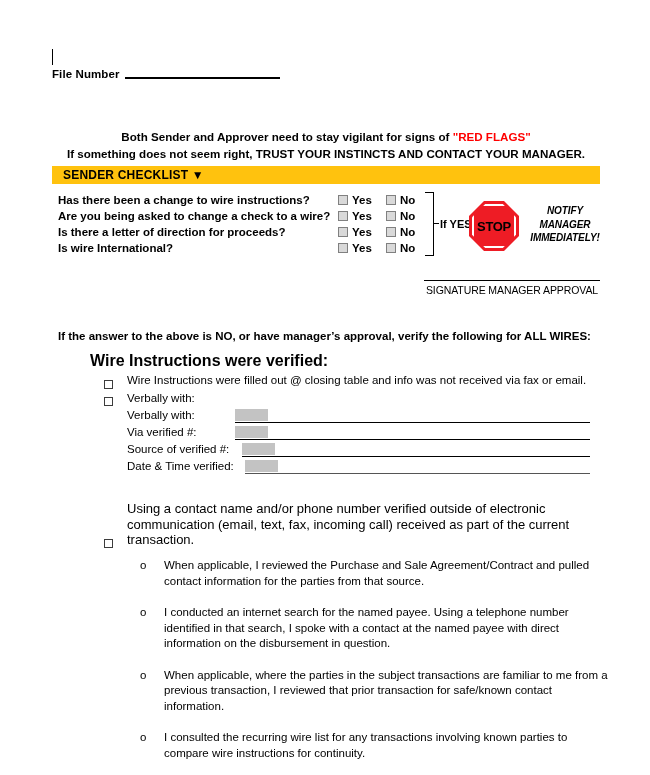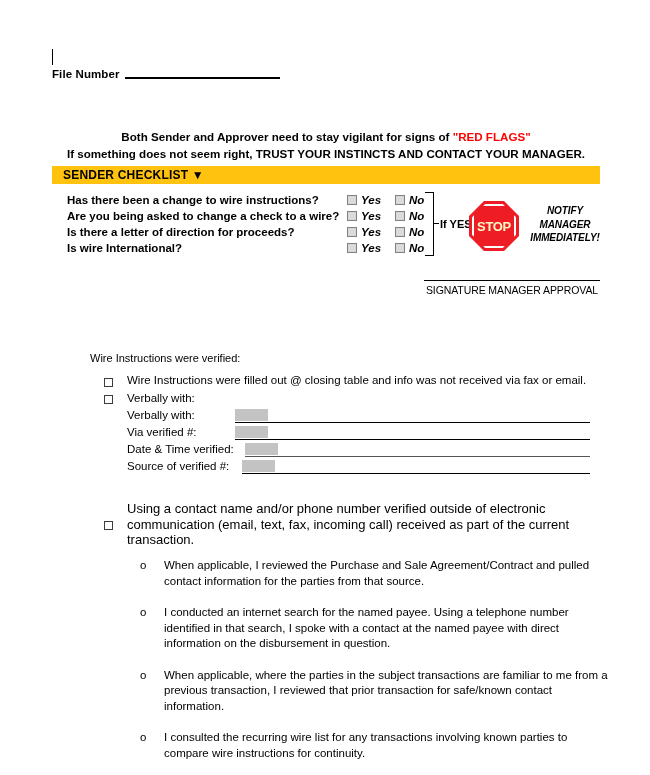--- a/index.html
+++ b/index.html
@@ -110,27 +110,25 @@
   .q-row {
     display: flex;
     align-items: center;
     height: 16px;
   }
   .q-text {
     width: 280px;
     font-size: 11.5px;
     font-weight: bold;
     line-height: 14px;
-    margin-left: 9px;
   }
   .cb-group {
     display: flex;
     align-items: center;
     width: 48px;
-    font-style: italic;
   }
   .cb {
     width: 10px;
     height: 10px;
     border: 1px solid #808080;
     background: #d9d9d9;
     box-sizing: border-box;
     display: inline-block;
   }
   .cb-label {
@@ -188,21 +186,21 @@
   .stop-inner {
     position: absolute;
     left: 3px; top: 3px;
     width: 44px; height: 44px;
     border: 2px solid #ffffff;
     box-sizing: border-box;
     clip-path: polygon(30% 0%, 70% 0%, 100% 30%, 100% 70%, 70% 100%, 30% 100%, 0% 70%, 0% 30%);
   }
   .stop-text {
     position: relative;
-    color: #fef9c3;
+    color: #000000;
     font-size: 13px;
     font-weight: bold;
     letter-spacing: -0.3px;
     font-family: "Liberation Sans", sans-serif;
     z-index: 2;
   }
 
   .notify {
     position: absolute;
     left: 520px;
@@ -239,35 +237,35 @@
     position: absolute;
     left: 58px;
     top: 312px;
     font-size: 11.5px;
     font-weight: bold;
   }
   .verify-sub {
     position: absolute;
     left: 90px;
     top: 334px;
-    font-size: 11px;
-    font-weight: normal;
+    font-size: 16px;
+    font-weight: bold;
   }
 
   .list {
     position: absolute;
     left: 104px;
     top: 355px;
     width: 500px;
     font-size: 11.5px;
     line-height: 15.5px;
   }
   .li {
     display: flex;
-    align-items: center;
+    align-items: flex-end;
     margin-bottom: 2px;
   }
   .li-box {
     flex: 0 0 auto;
     width: 9px;
     height: 9px;
     border: 1px solid #3c3c3c;
     box-sizing: border-box;
     margin-top: 3px;
     margin-right: 14px;
@@ -429,20 +427,21 @@
     <div>NOTIFY</div>
     <div>MANAGER</div>
     <div>IMMEDIATELY!</div>
   </div>
 
   <div class="sig">
     <div class="sig-line"></div>
     <div class="sig-label">SIGNATURE MANAGER APPROVAL</div>
   </div>
 
+  <div class="verify-head">If the answer to the above is NO, or have manager’s approval, verify the following for ALL WIRES:</div>
   <div class="verify-sub">Wire Instructions were verified:</div>
 
   <div class="list">
     <div class="li">
       <span class="li-box"></span>
       <span class="li-text">Wire Instructions were filled out @ closing table and info was not received via fax or email.</span>
     </div>
     <div class="li">
       <span class="li-box"></span>
       <span class="li-text">Verbally with:</span>
@@ -454,28 +453,28 @@
       <span class="flabel">Verbally with:</span>
       <span class="fshade" style="left:108px;"></span>
       <span class="frule" style="left:108px; width:355px;"></span>
     </div>
     <div class="frow">
       <span class="flabel">Via verified #:</span>
       <span class="fshade" style="left:108px;"></span>
       <span class="frule" style="left:108px; width:355px;"></span>
     </div>
     <div class="frow">
+      <span class="flabel">Source of verified #:</span>
+      <span class="fshade" style="left:115px;"></span>
+      <span class="frule" style="left:115px; width:348px;"></span>
+    </div>
+    <div class="frow">
       <span class="flabel">Date &amp; Time verified:</span>
       <span class="fshade" style="left:118px;"></span>
       <span class="frule thin" style="left:118px; width:345px;"></span>
-    </div>
-    <div class="frow">
-      <span class="flabel">Source of verified #:</span>
-      <span class="fshade" style="left:115px;"></span>
-      <span class="frule" style="left:115px; width:348px;"></span>
     </div>
   </div>
 
   <div class="list2">
     <div class="li">
       <span class="li-box"></span>
       <span class="li-text">Using a contact name and/or phone number verified outside of electronic communication (email, text, fax, incoming call) received as part of the current transaction.</span>
     </div>
   </div>
 

